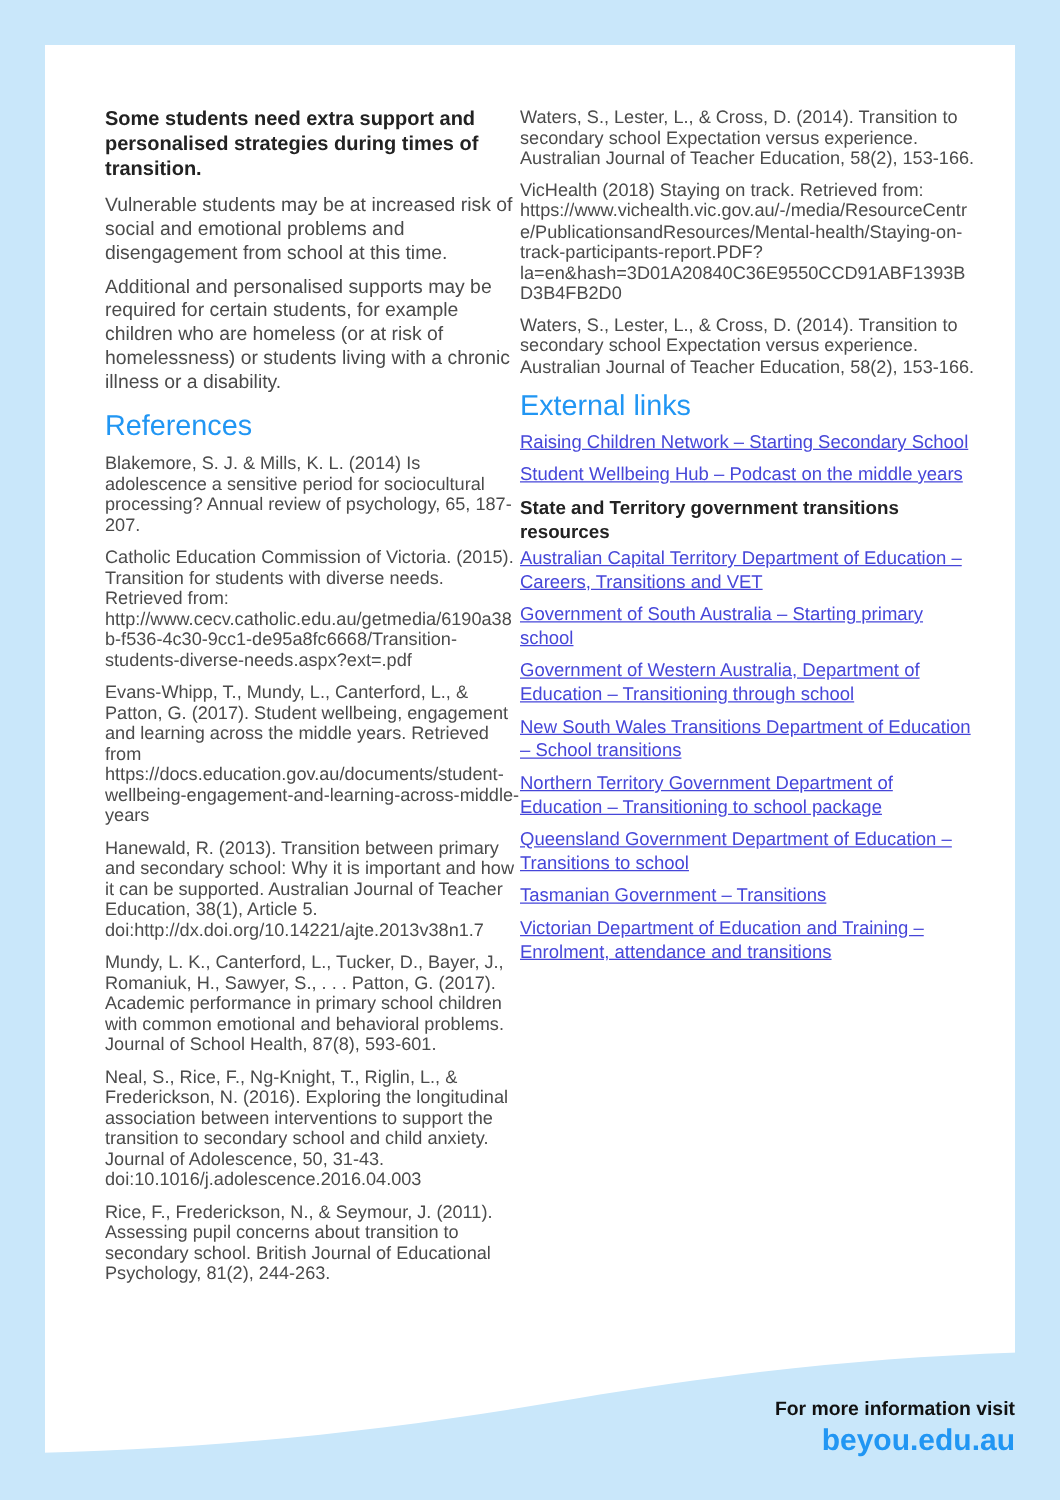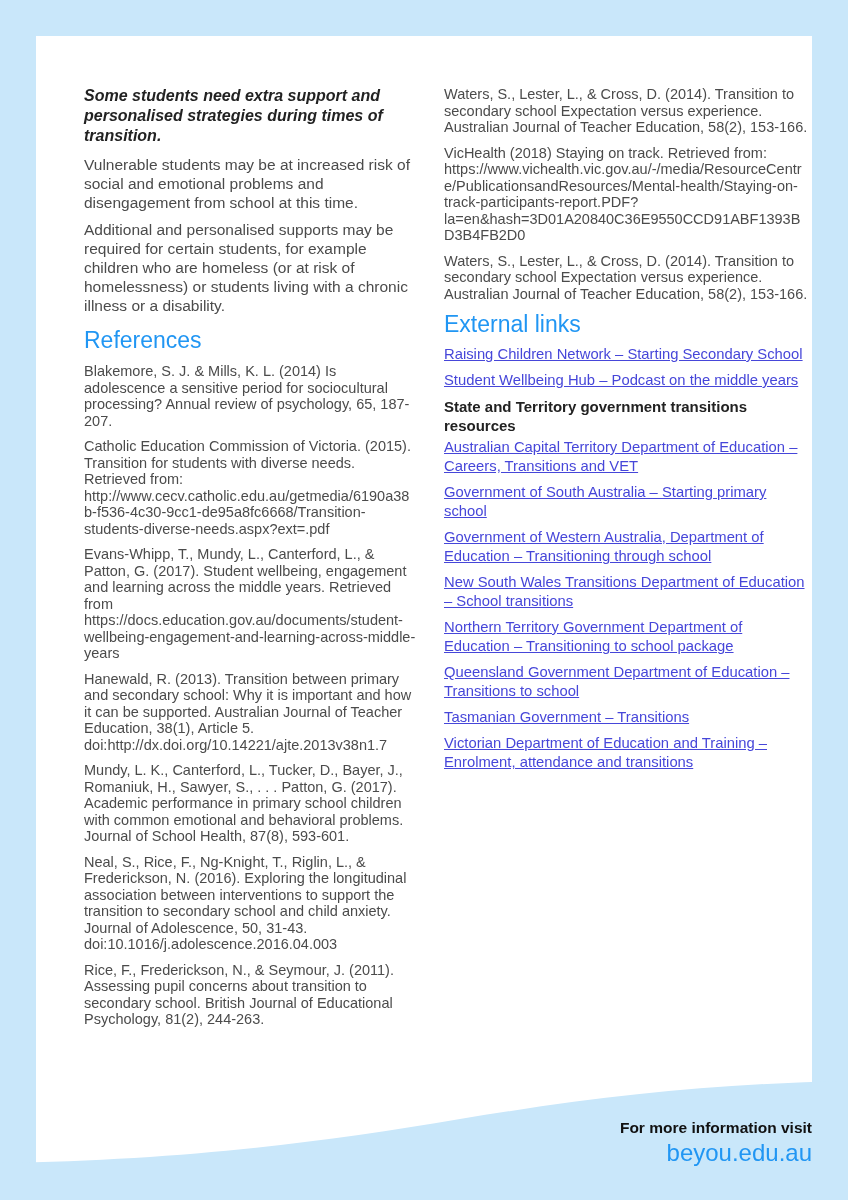--- a/index.html
+++ b/index.html
@@ -10,25 +10,25 @@
     font-family:"Liberation Sans", sans-serif;
     overflow:hidden;
   }
   .sheet {
     position:absolute; left:36px; top:36px;
     width:776px; height:1127px;
     background:#ffffff;
   }
   .col { position:absolute; top:86px; }
   .col-left  { left:84px;  width:332px; }
-  .col-right { left:444px; width:364px; }
+  .col-right { left:416px; width:364px; }
 
   .intro-heading {
     font-size:16px; line-height:20px; font-weight:bold;
-    color:#222222; margin:0 0 9px 0;font-style:italic;
+    color:#222222; margin:0 0 9px 0;
   }
   .intro-para {
     font-size:15.5px; line-height:19px;
     color:#4b4b4b; margin:0 0 8px 0;
   }
   .section-heading {
     font-size:23px; line-height:26px; font-weight:normal;
     color:#2196f3; margin:12px 0 10px 0;
   }
   .col-right .section-heading { margin-top:8px; margin-bottom:8px; }
@@ -51,21 +51,21 @@
   .wave { position:absolute; left:0; top:1060px; display:block; }
   .footer {
     position:absolute; right:36px; top:1118px;
     text-align:right;
   }
   .footer-info {
     font-size:15.5px; line-height:20px; font-weight:bold;
     color:#111111;
   }
   .footer-site {
-    font-size:24px; line-height:27px; font-weight:normal;
+    font-size:24px; line-height:27px; font-weight:bold;
     color:#2196f3; margin-top:1px; cursor:pointer;
   }
 </style>
 </head>
 <body>
 
 <div class="page">
   <div class="sheet"></div>
 
   <div class="col col-left">

